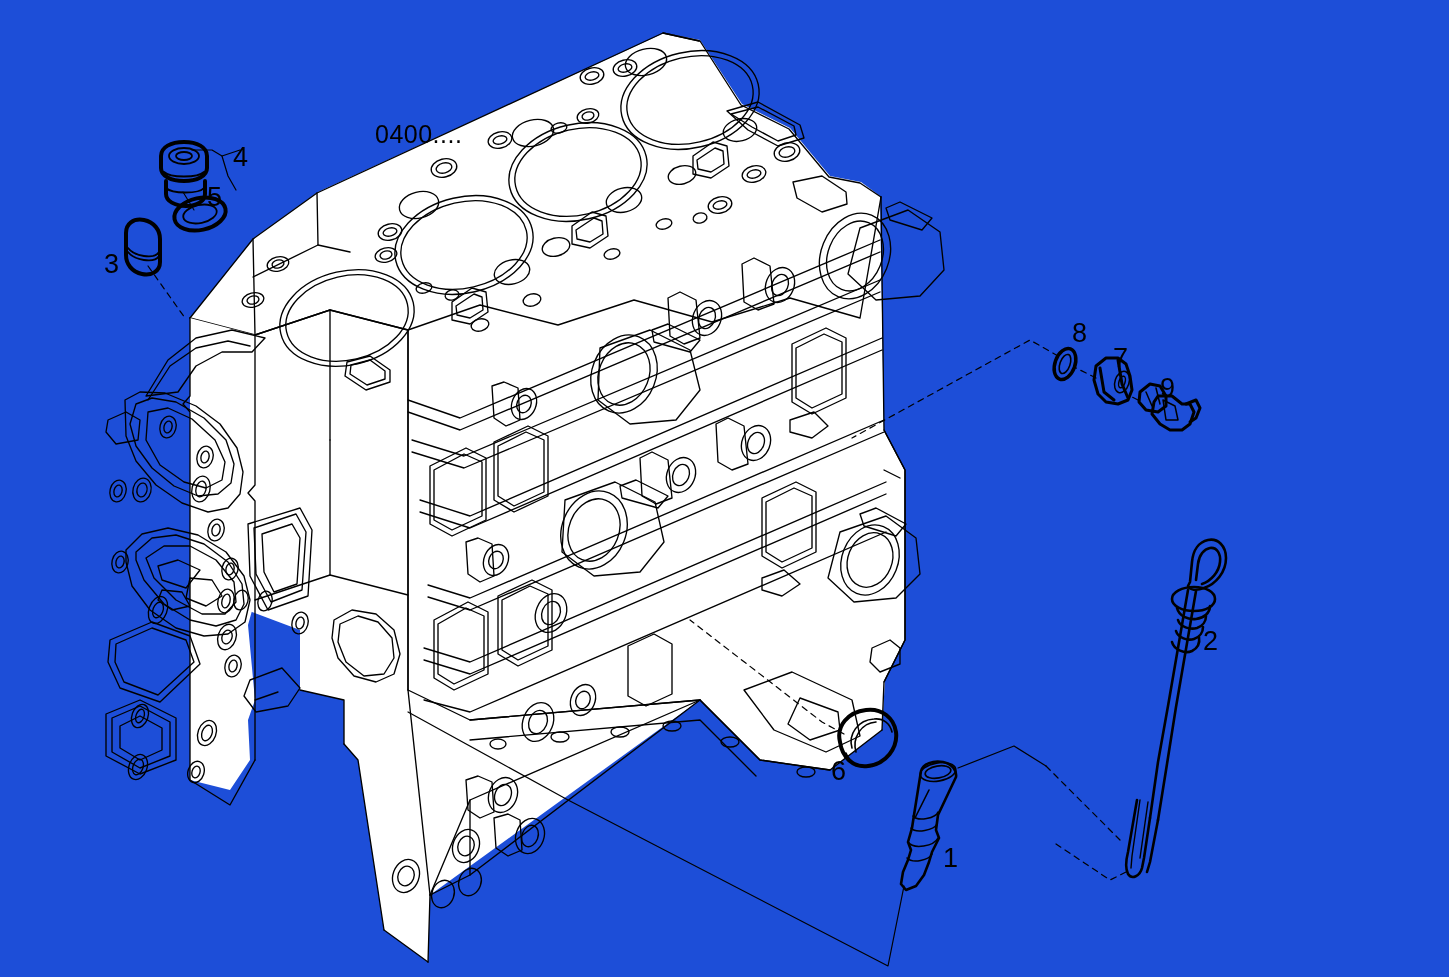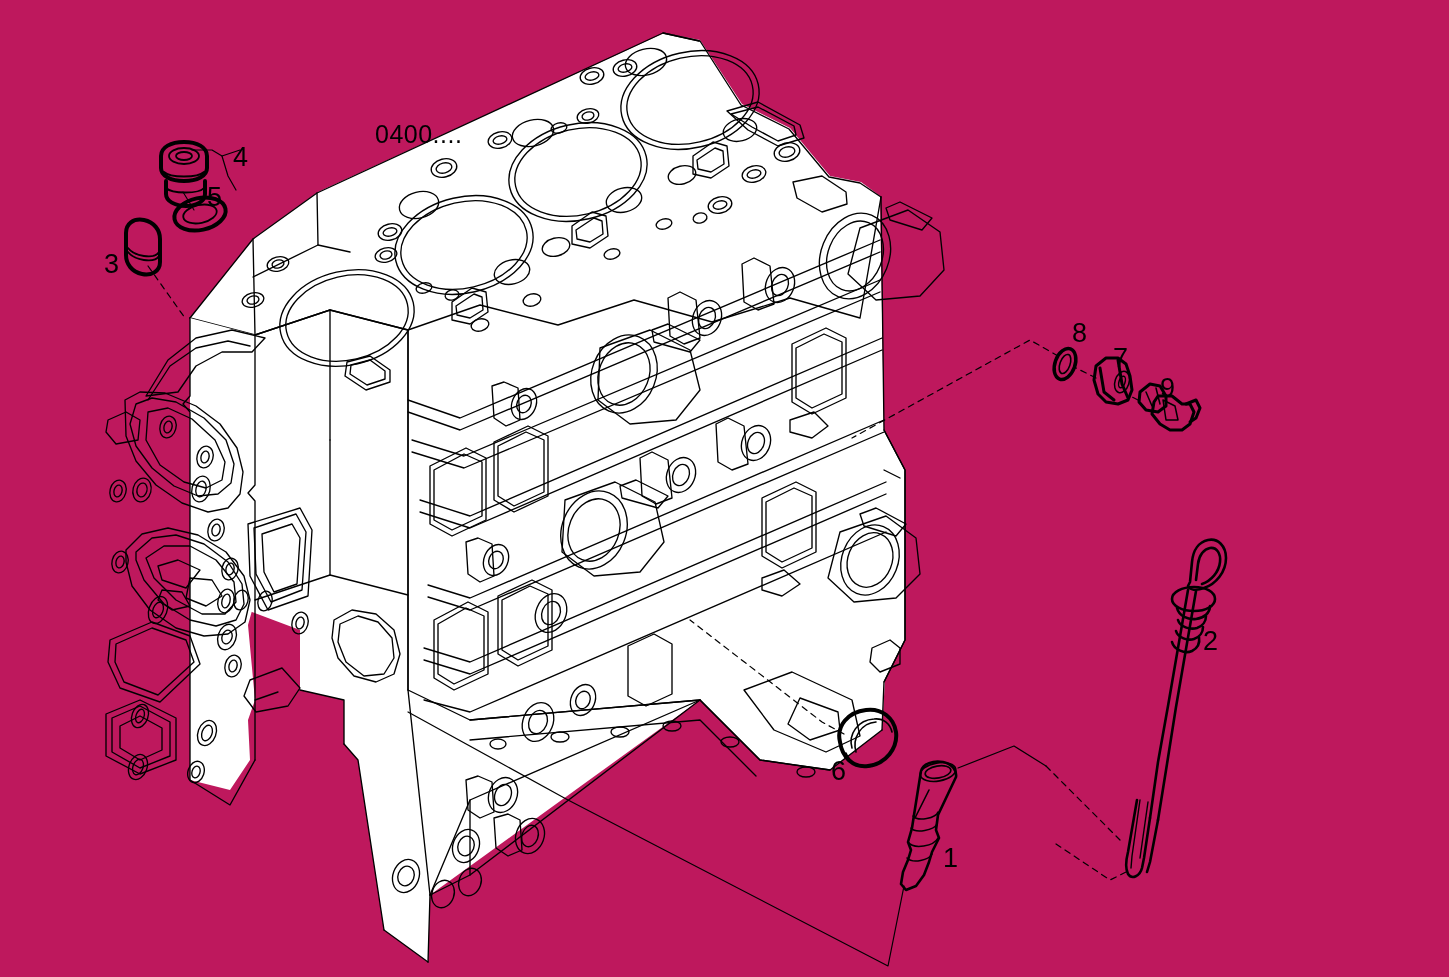--- a/index.html
+++ b/index.html
@@ -4,21 +4,21 @@
 <style>
   html, body {
     margin: 0;
     padding: 0;
     background: #ffffff;
   }
   #sheet {
     position: relative;
     width: 1449px;
     height: 977px;
-    background: #be185d;
+    background: #1d4ed8;
     overflow: hidden;
     font-family: "Liberation Sans", sans-serif;
   }
   #artwork {
     position: absolute;
     left: 0; top: 0;
     width: 1449px;
     height: 977px;
   }
   .callout {

